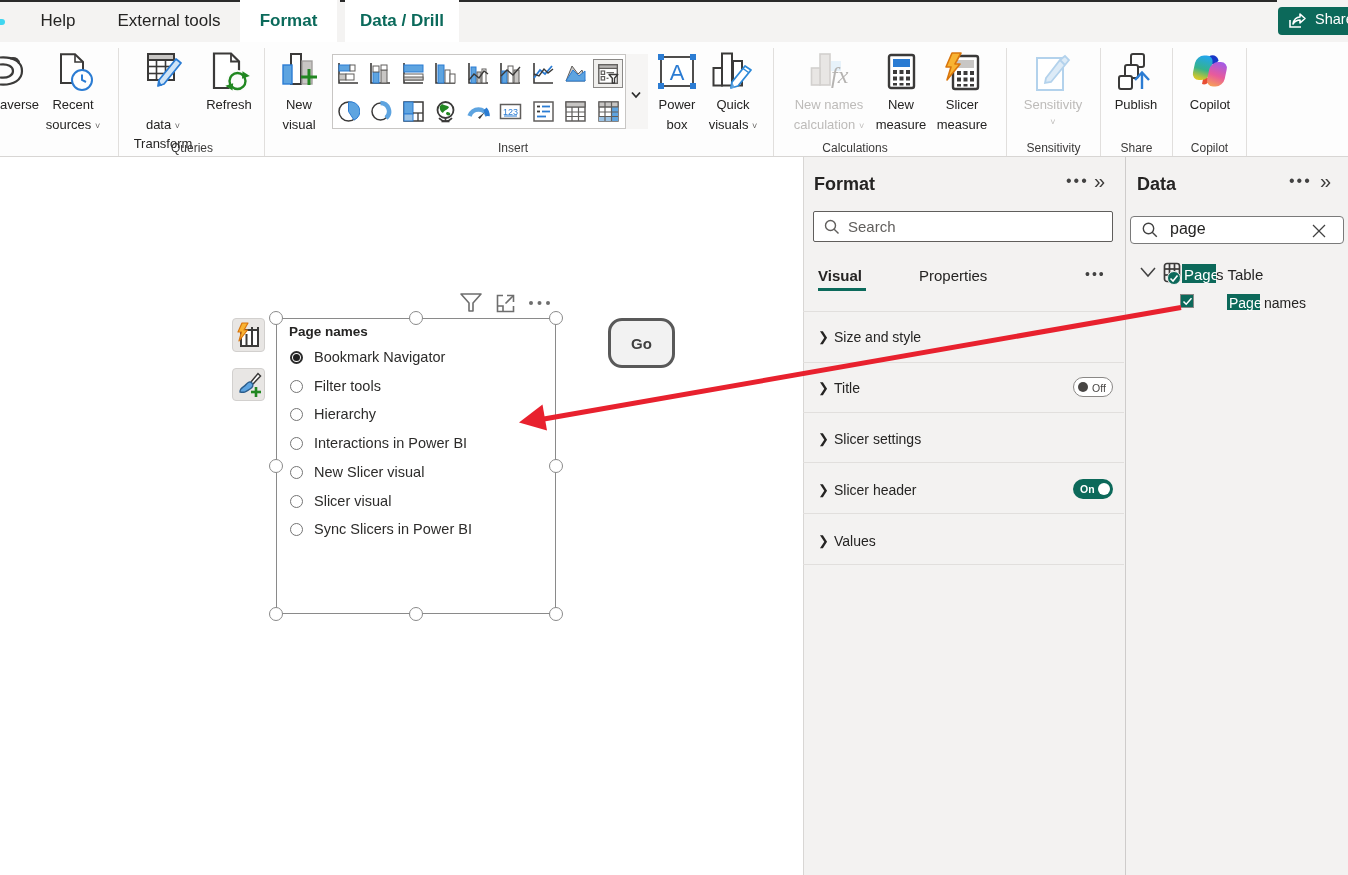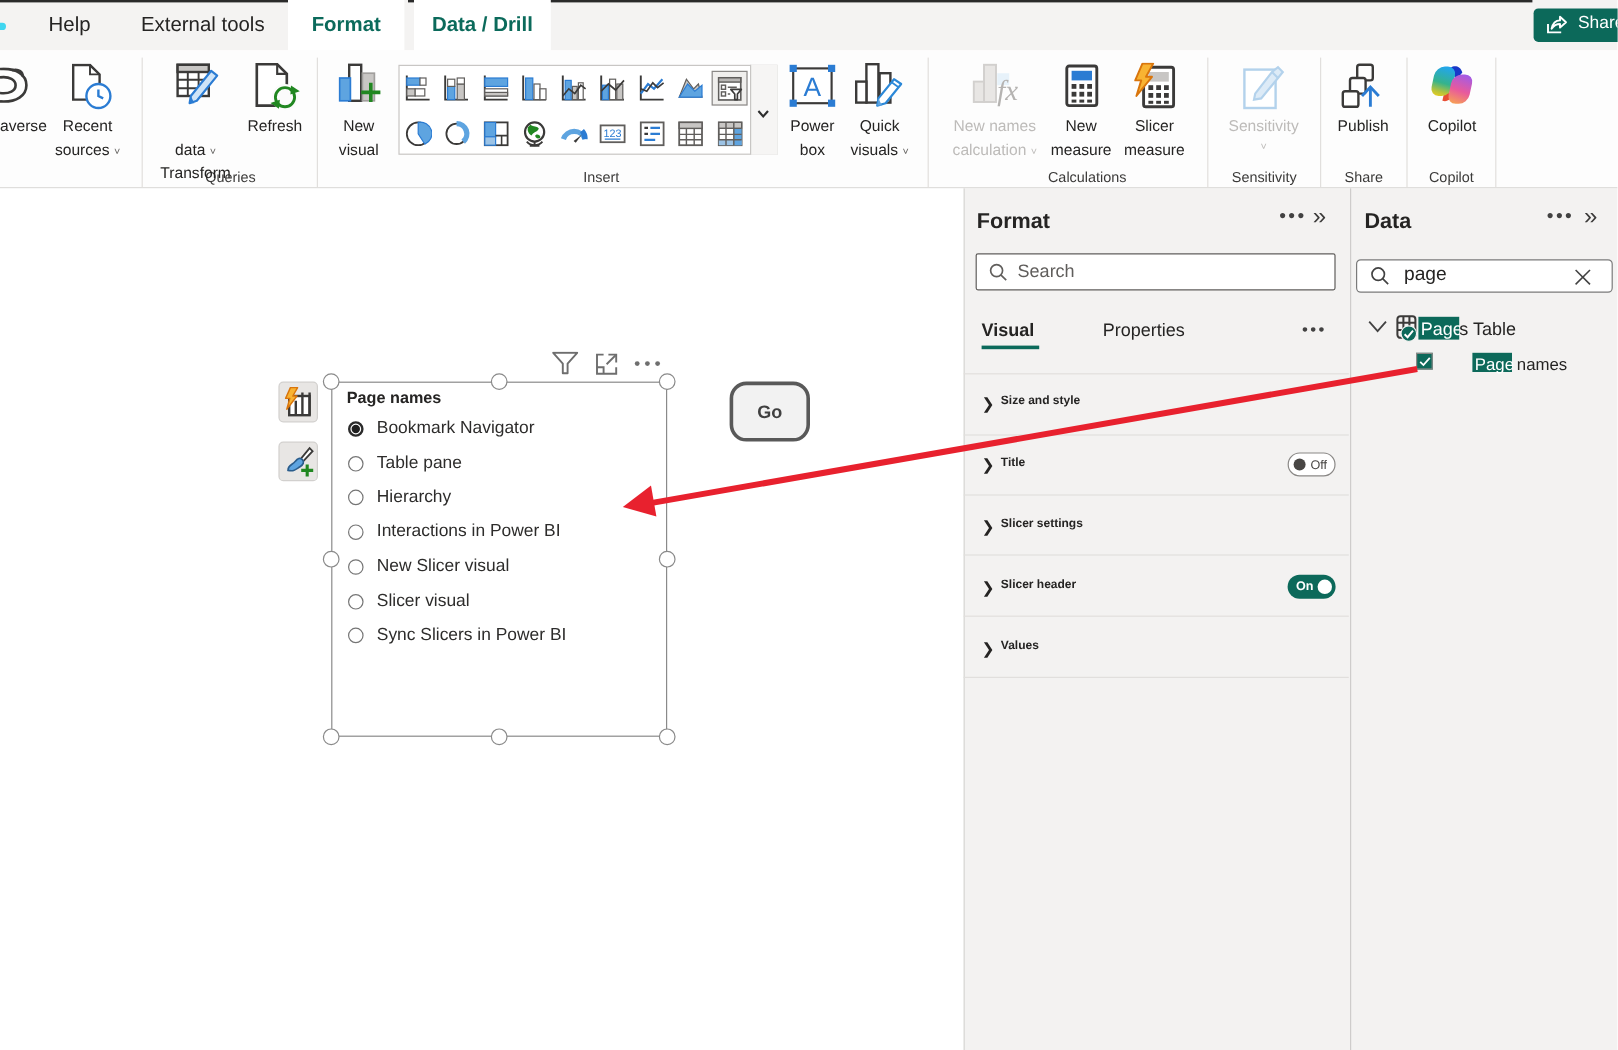--- a/index.html
+++ b/index.html
@@ -20,21 +20,21 @@
   .rlabel { font-size:13px; color:#252423; text-align:center; height:15px; line-height:15px; white-space:nowrap; }
   .rlabel.dis { color:#bdbbb9; }
   .chev { font-size:9px; color:#605e5c; }
   
   #canvas { left:0; top:157px; width:803px; height:718px; background:#fff; }
   #fpane { left:803px; top:157px; width:322px; height:718px; background:#f3f2f1; border-left:1px solid #d8d6d4; }
   #dpane { left:1125px; top:157px; width:223px; height:718px; background:#f3f2f1; border-left:1px solid #cecccb; }
   .hsep { height:1px; background:#e1dfdd; }
   .panehead { font-size:18px; font-weight:bold; color:#252423; }
   .dots3 { color:#424242; font-size:16px; letter-spacing:2px; }
-  .rowtitle { font-size:10px; font-weight:bold; color:#252423; }
+  .rowtitle { font-size:14px; font-weight:normal; color:#252423; }
   .carrow { color:#252423; font-size:13px; }
   .radio { left:290px; width:13px; height:13px; border:1.4px solid #757575; border-radius:50%; background:#fff; }
   .radio.sel { border:2px solid #2b2b2b; }
   .radio.sel::after { content:""; position:absolute; left:1px; top:1px; width:7px; height:7px; border-radius:50%; background:#1f1f1f; }
   .ritem { left:314px; font-size:14.5px; color:#2d2c2b; }
   .hdl { width:14px; height:14px; border:1px solid #8a8a8a; border-radius:50%; background:#fff; }
 </style>
 </head>
 <body>
 <div id="page">
@@ -333,22 +333,22 @@
 
   <div class="abs gsep" style="left:118px;"></div>
   <div class="abs gsep" style="left:264px;"></div>
   <div class="abs gsep" style="left:773px;"></div>
   <div class="abs gsep" style="left:1006px;"></div>
   <div class="abs gsep" style="left:1100px;"></div>
   <div class="abs gsep" style="left:1172px;"></div>
   <div class="abs gsep" style="left:1246px;"></div>
 
   <div class="abs glabel" style="left:120px; width:144px;">Queries</div>
-  <div class="abs glabel" style="left:248px; width:506px;">Insert</div>
-  <div class="abs glabel" style="left:809px; width:194px;">Calculations</div>
+  <div class="abs glabel" style="left:260px; width:506px;">Insert</div>
+  <div class="abs glabel" style="left:758px; width:194px;">Calculations</div>
   <div class="abs glabel" style="left:1008px; width:91px;">Sensitivity</div>
   <div class="abs glabel" style="left:1102px; width:69px;">Share</div>
   <div class="abs glabel" style="left:1174px; width:71px;">Copilot</div>
 
   <div class="abs rlabel" style="left:40px; width:66px; top:97px;">Recent</div>
   <div class="abs rlabel" style="left:33px; width:80px; top:117px;">sources <span class="chev">˅</span></div>
   <div class="abs rlabel" style="left:0px; width:76px; top:97px; text-align:left;">averse</div>
   <div class="abs rlabel" style="left:122px; width:82px; top:97px;margin-top:39px;">Transform</div>
   <div class="abs rlabel" style="left:127px; width:72px; top:117px;">data <span class="chev">˅</span></div>
   <div class="abs rlabel" style="left:198px; width:62px; top:97px;">Refresh</div>
@@ -475,21 +475,21 @@
       <circle cx="20" cy="4" r="2" fill="#6e6e6e"></circle>
     </svg>
 
   <div class="abs" style="left:276px; top:318px; width:280px; height:296px; border:1px solid #8a8a8a;"></div>
 
   <div class="abs" style="left:289px; top:323.5px; font-size:13.5px; font-weight:bold; color:#252423;">Page names</div>
   <div id="slicer-items">
     <div class="abs radio sel" style="top:351px;"></div>
       <div class="abs ritem" style="top:349px;">Bookmark Navigator</div>
     <div class="abs radio" style="top:380px;"></div>
-      <div class="abs ritem" style="top:378px;">Table pane</div>
+      <div class="abs ritem" style="top:378px;">Filter tools</div>
     <div class="abs radio" style="top:408px;"></div>
       <div class="abs ritem" style="top:406px;">Hierarchy</div>
     <div class="abs radio" style="top:437px;"></div>
       <div class="abs ritem" style="top:435px;">Interactions in Power BI</div>
     <div class="abs radio" style="top:466px;"></div>
       <div class="abs ritem" style="top:464px;">New Slicer visual</div>
     <div class="abs radio" style="top:495px;"></div>
       <div class="abs ritem" style="top:493px;">Slicer visual</div>
     <div class="abs radio" style="top:523px;"></div>
       <div class="abs ritem" style="top:521px;">Sync Slicers in Power BI</div>

